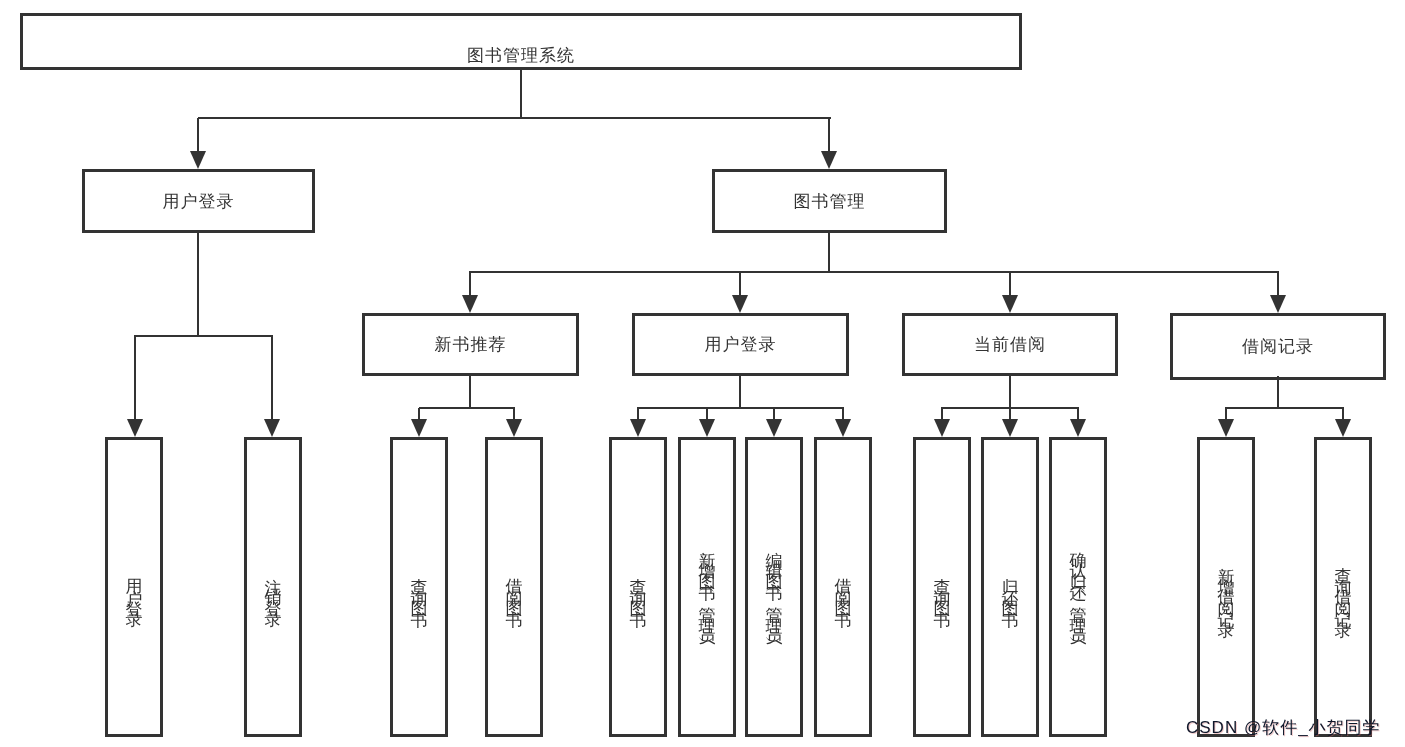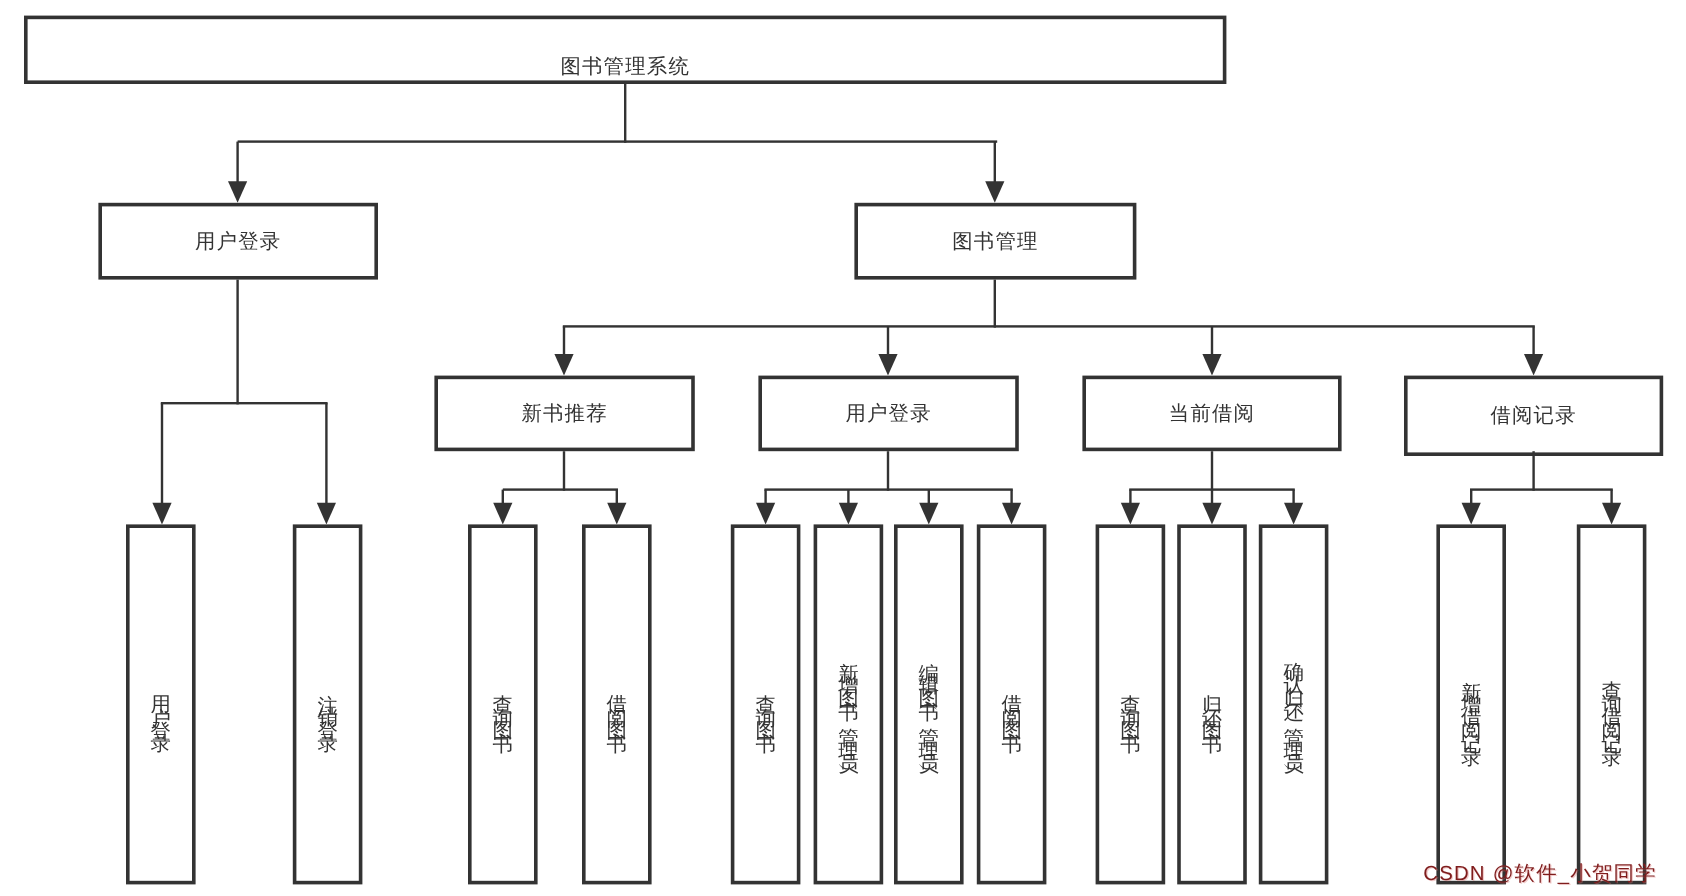--- a/index.html
+++ b/index.html
@@ -61,21 +61,21 @@
     border-left: 8px solid transparent;
     border-right: 8px solid transparent;
     border-top: 18px solid #333333;
   }
   .watermark {
     position: absolute;
     left: 1186px;
     top: 716px;
     font-size: 17px;
     letter-spacing: 1px;
-    color: #7f1d1d;
+    color: #0f172a;
     text-shadow: 1px 1px 0 rgba(221, 110, 110, 0.35);
     white-space: nowrap;
     z-index: 5;
   }
 </style>
 </head>
 <body>
 
 <div id="stage">
 

